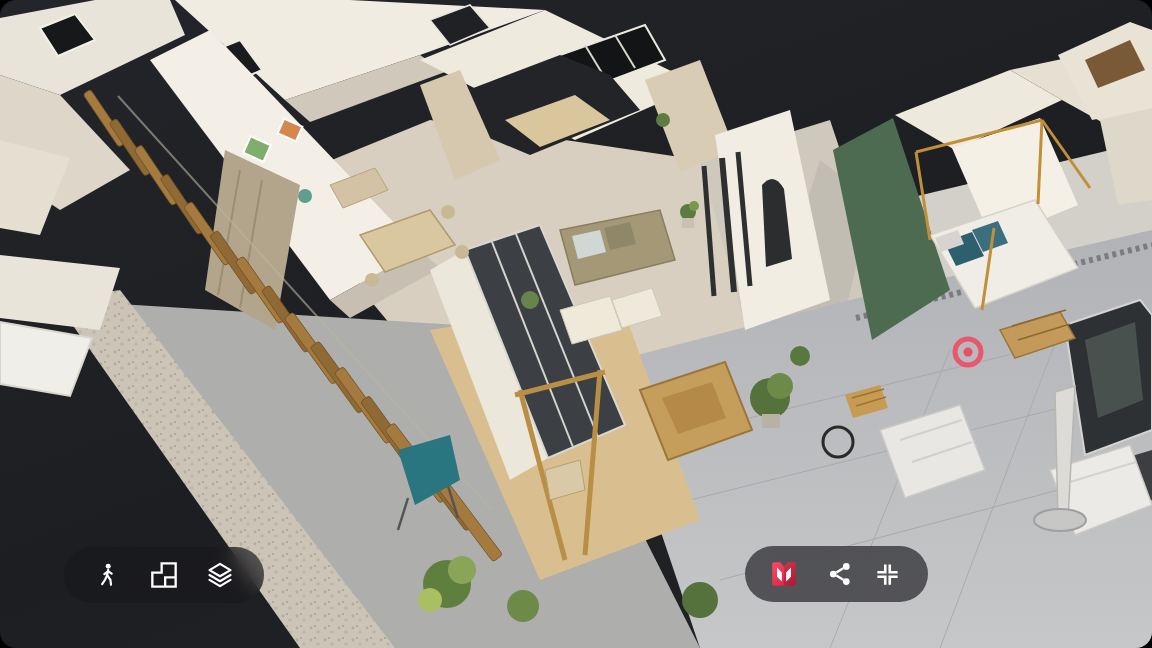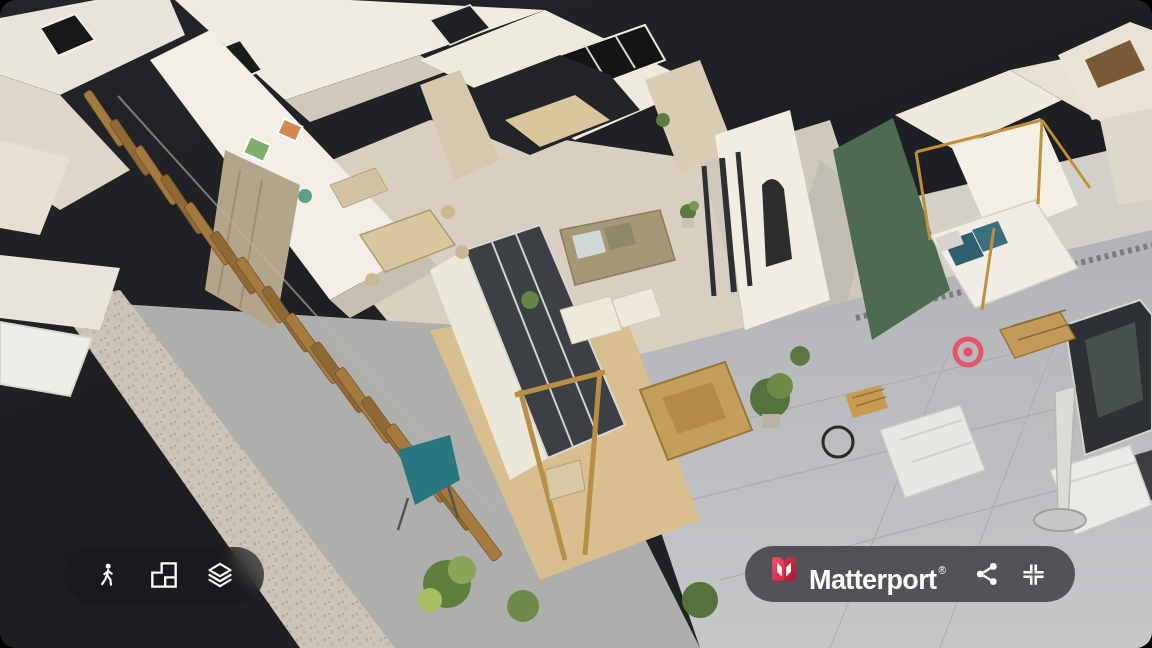--- a/index.html
+++ b/index.html
@@ -251,24 +251,20 @@
           <defs>
             <linearGradient id="mplogo" x1="0" y1="0" x2="1" y2="1">
               <stop offset="0" stop-color="#ff4a64"></stop>
                 <stop offset="1" stop-color="#c81c3f"></stop>
             </linearGradient>
           </defs>
           <polygon points="14,7.2 17.5,3 23,3 25,5 25,23 23,25 14,25" fill="#000" opacity="0.14"></polygon>
           <polygon points="7.5,8 12,12.5 12,21 7.5,16.5" fill="#fff"></polygon>
           <polygon points="20.5,8 16,12.5 16,21 20.5,16.5" fill="#fff"></polygon>
         </svg>
-        <span class="wordmark-wrap">
-          <span class="wordmark">Matterport</span>
-          <span class="regmark">®</span>
-        </span>
       </a>
       <span class="brand-actions">
         <button class="icon-btn">
           <svg width="26" height="26" viewBox="0 0 24 24">
             <g fill="#fff">
               <circle cx="17.8" cy="5" r="3.1"></circle>
               <circle cx="17.8" cy="19" r="3.1"></circle>
               <circle cx="5.8" cy="12" r="3.1"></circle>
             </g>
             <g stroke="#fff" stroke-width="2.2">

